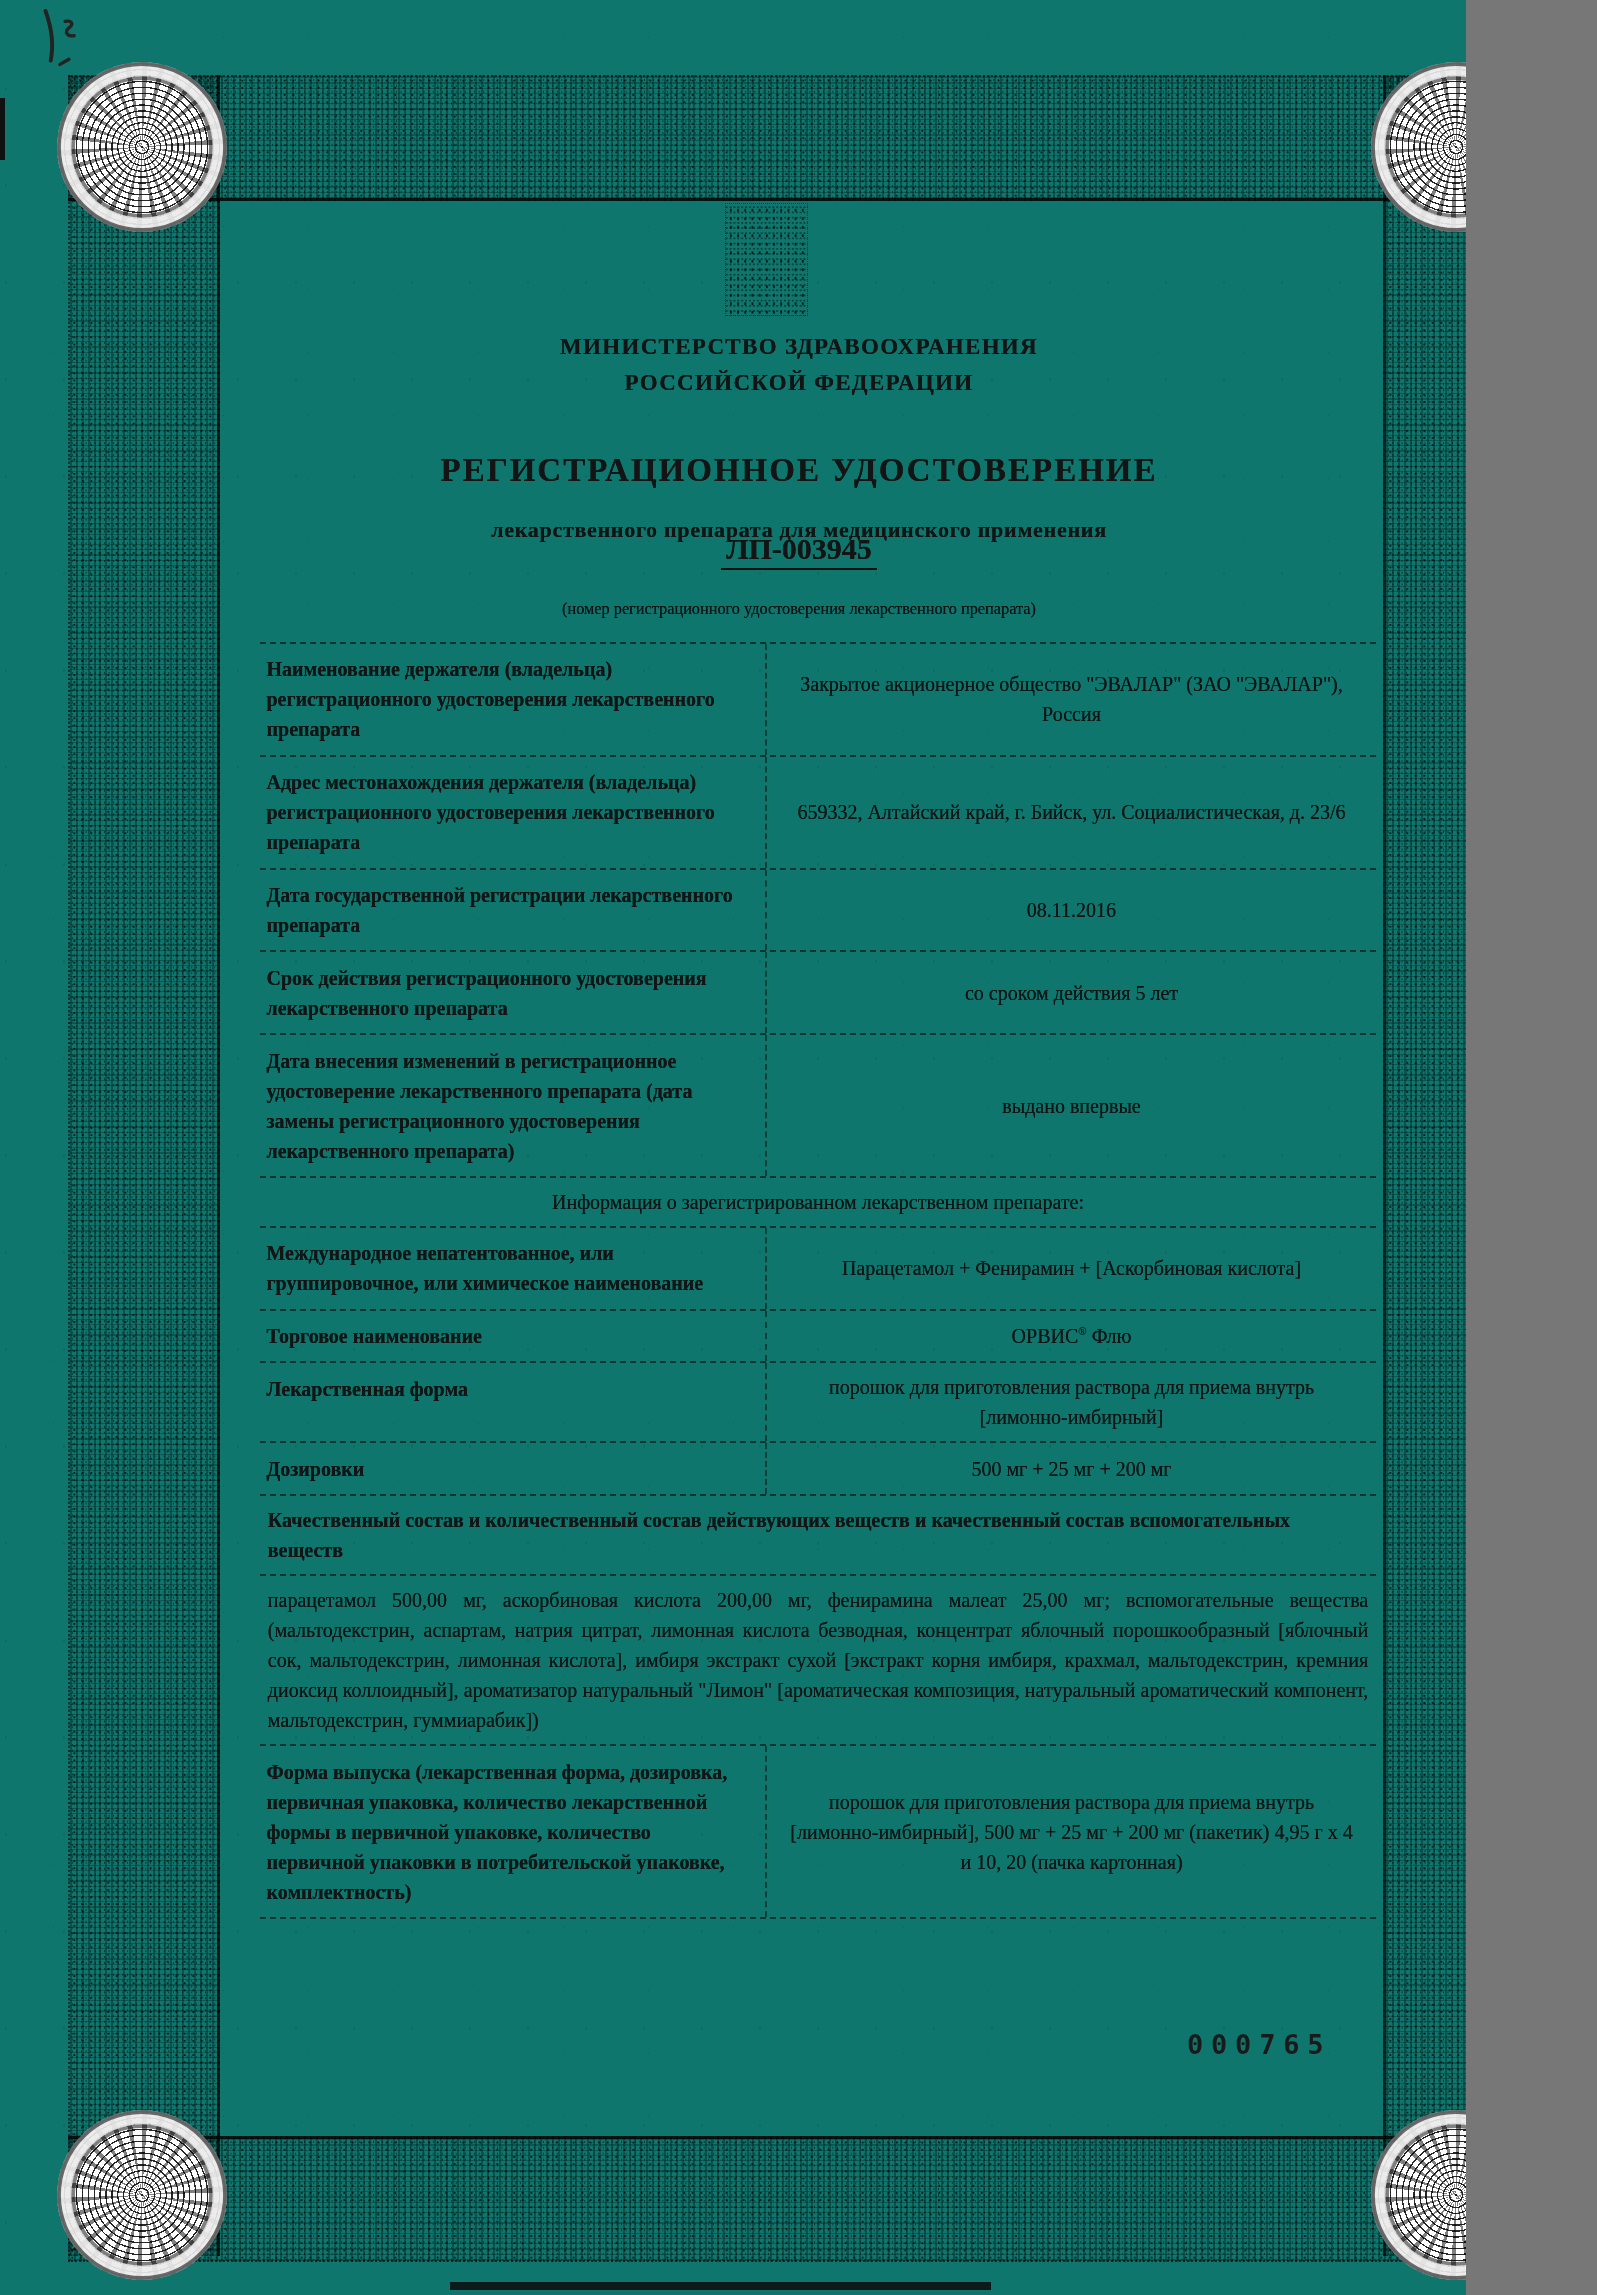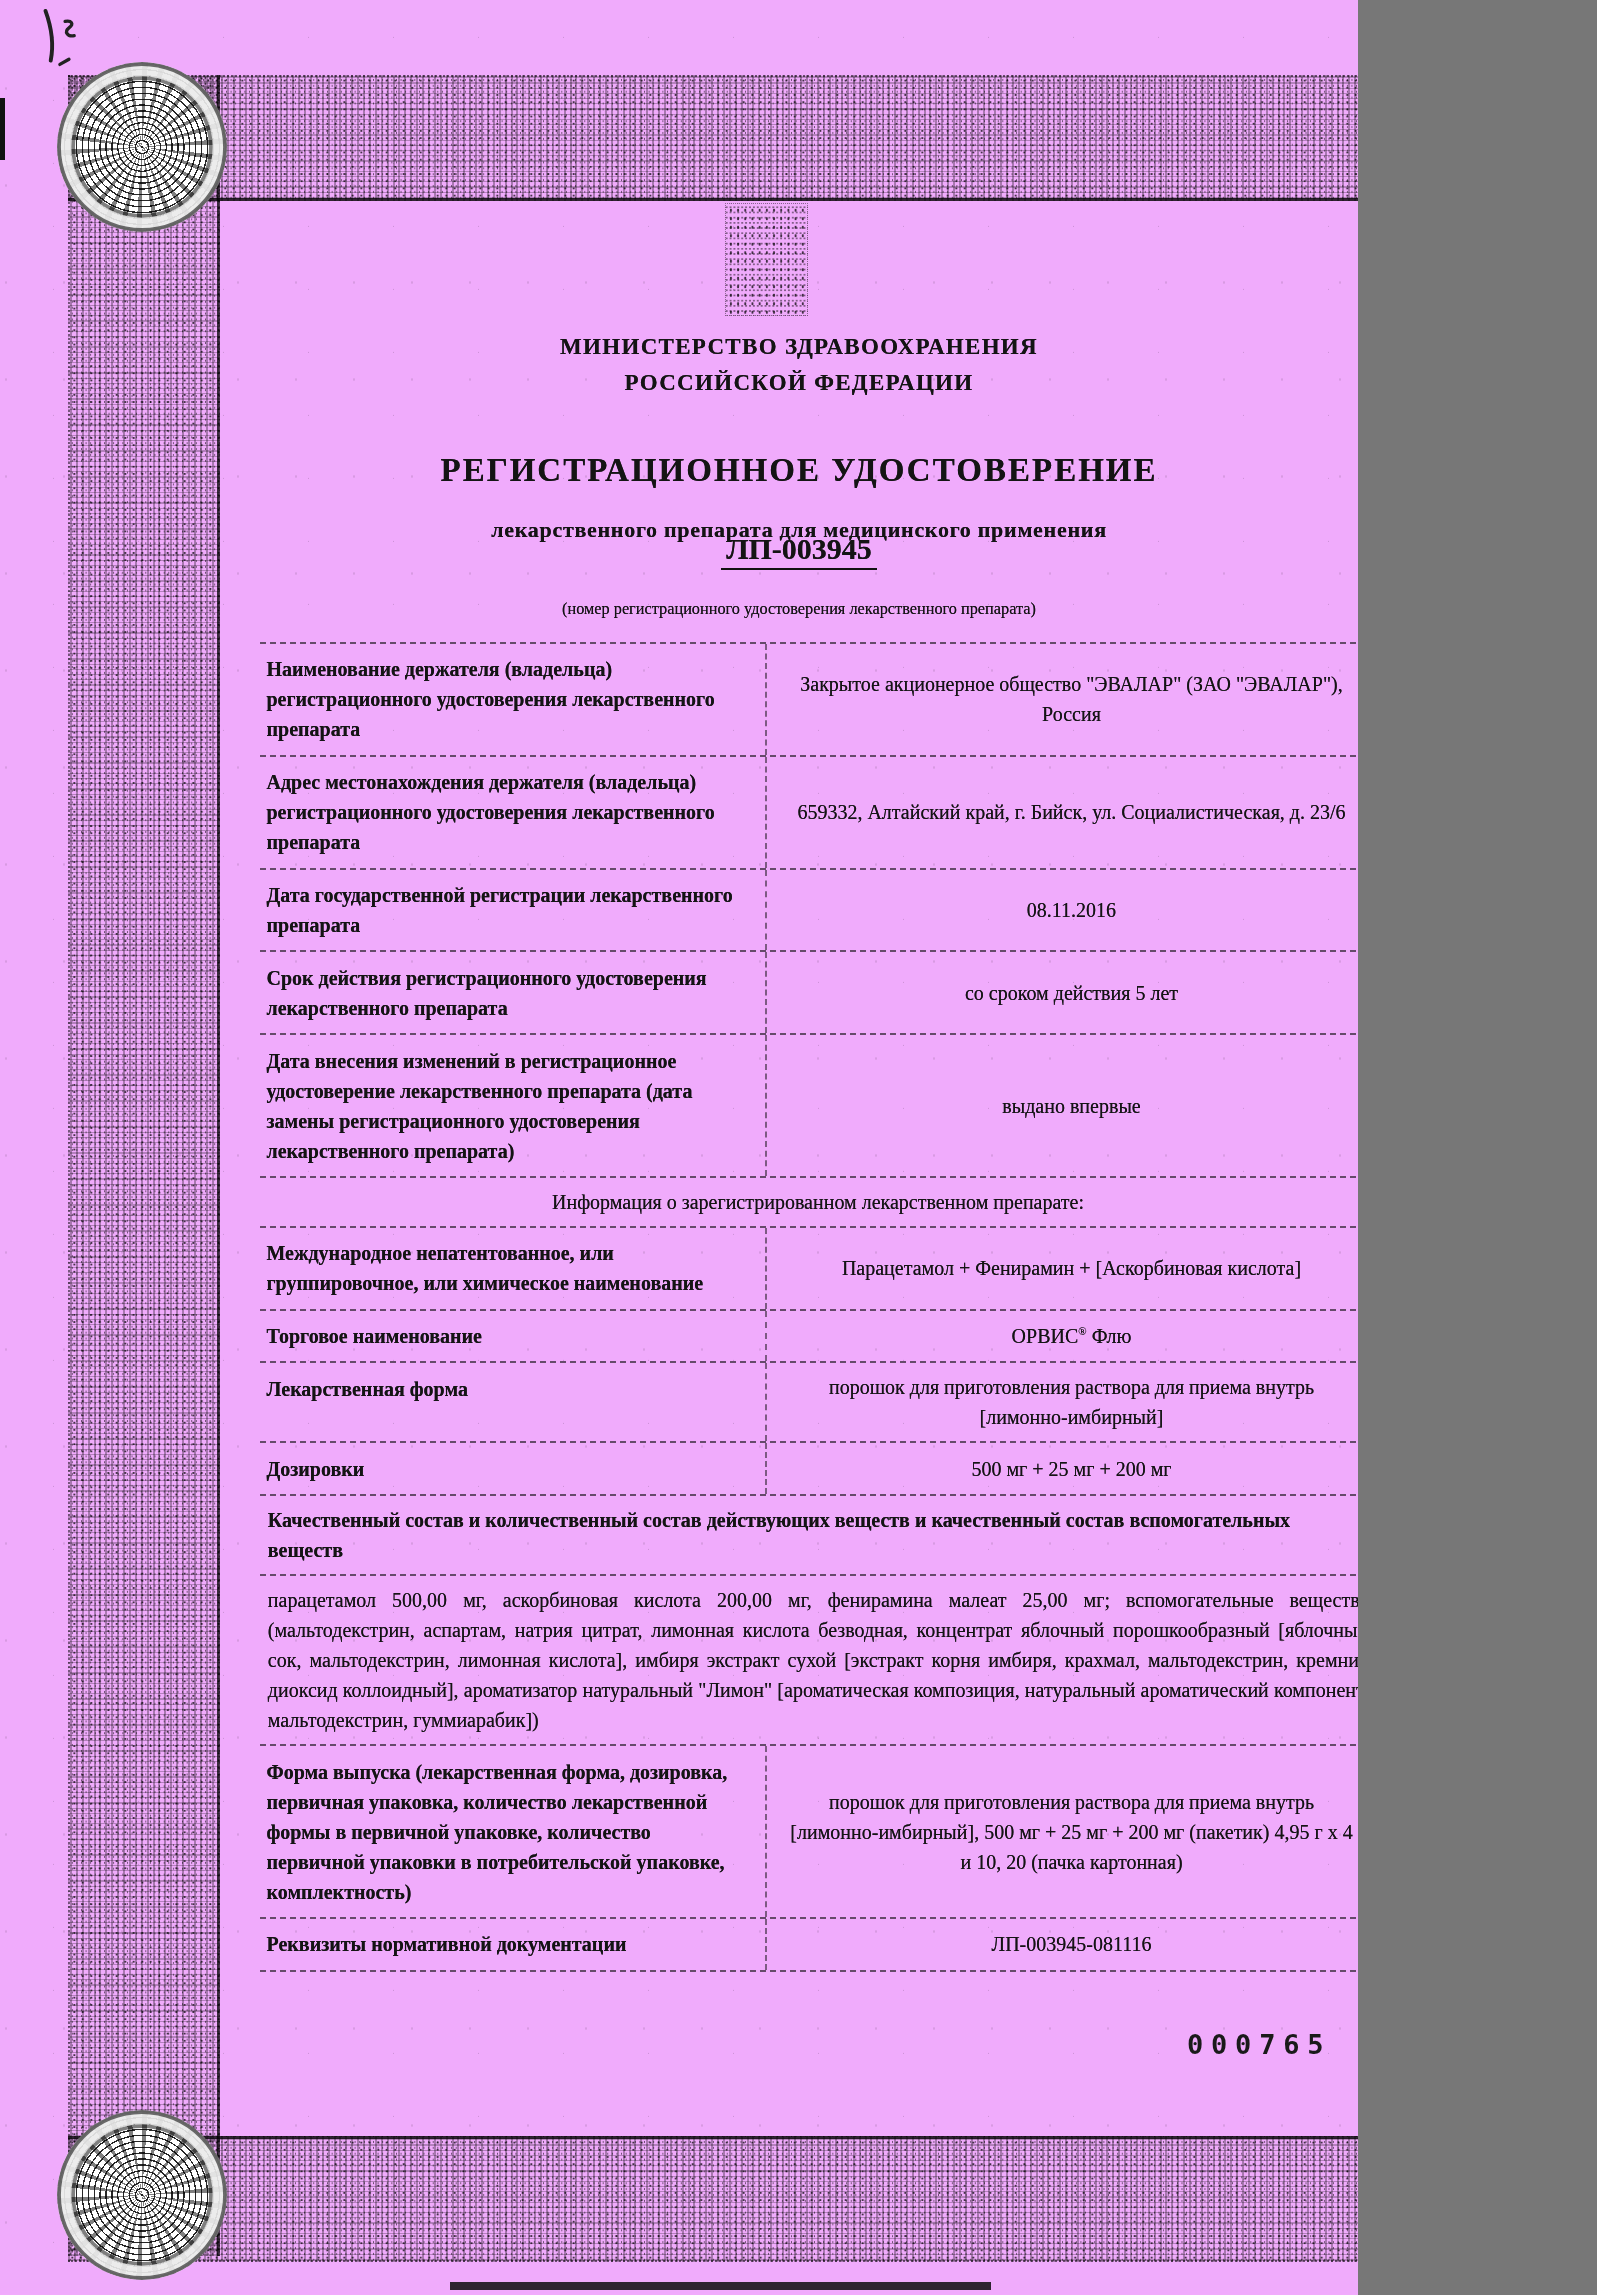--- a/index.html
+++ b/index.html
@@ -1,17 +1,17 @@
 <!DOCTYPE html>
 <html style="font-size:10.4px"><head>
 <meta charset="utf-8">
 <style>
   html,body{margin:0;padding:0;background:#777;}
   .page{
-    position:relative;width:1358px;height:2295px;background:#f0abfc;
+    position:relative;width:1466px;height:2295px;background:#0f766e;
     font-family:"Liberation Serif",serif;color:#141414;overflow:hidden;
   }
   .page .txt{text-shadow:0 0 0.5px rgba(0,0,0,.75);}
   
   .noise{position:absolute;inset:0;pointer-events:none;
     background-image:radial-gradient(rgba(0,0,0,.16) 0.7px,transparent 1px),
                      radial-gradient(rgba(0,0,0,.10) 0.7px,transparent 0.9px);
     background-size:85px 63px,58px 97px;background-position:11px 5.9px,35px 40px;}
   
   .band{position:absolute;filter:blur(0.2px) contrast(1.1);
@@ -164,23 +164,19 @@
 
     <div class="full comp-head">Качественный состав и количественный состав действующих веществ и качественный состав вспомогательных веществ</div>
 
     <div class="full comp-text">парацетамол 500,00 мг, аскорбиновая кислота 200,00 мг, фенирамина малеат 25,00 мг; вспомогательные вещества (мальтодекстрин, аспартам, натрия цитрат, лимонная кислота безводная, концентрат яблочный порошкообразный [яблочный сок, мальтодекстрин, лимонная кислота], имбиря экстракт сухой [экстракт корня имбиря, крахмал, мальтодекстрин, кремния диоксид коллоидный], ароматизатор натуральный "Лимон" [ароматическая композиция, натуральный ароматический компонент, мальтодекстрин, гуммиарабик])</div>
 
     <div class="t-row">
       <div class="lbl">Форма выпуска (лекарственная форма, дозировка, первичная упаковка, количество лекарственной формы в первичной упаковке, количество первичной упаковки в потребительской упаковке, комплектность)</div>
       <div class="val">порошок для приготовления раствора для приема внутрь [лимонно-имбирный], 500 мг + 25 мг + 200 мг (пакетик) 4,95 г х 4 и 10, 20 (пачка картонная)</div>
     </div>
 
-    <div class="t-row">
-      <div class="lbl">Реквизиты нормативной документации</div>
-      <div class="val">ЛП-003945-081116</div>
-    </div>
 
   </div>
 
   <div class="serial">000765</div>
 
 </div>
 
 
 </body></html>

